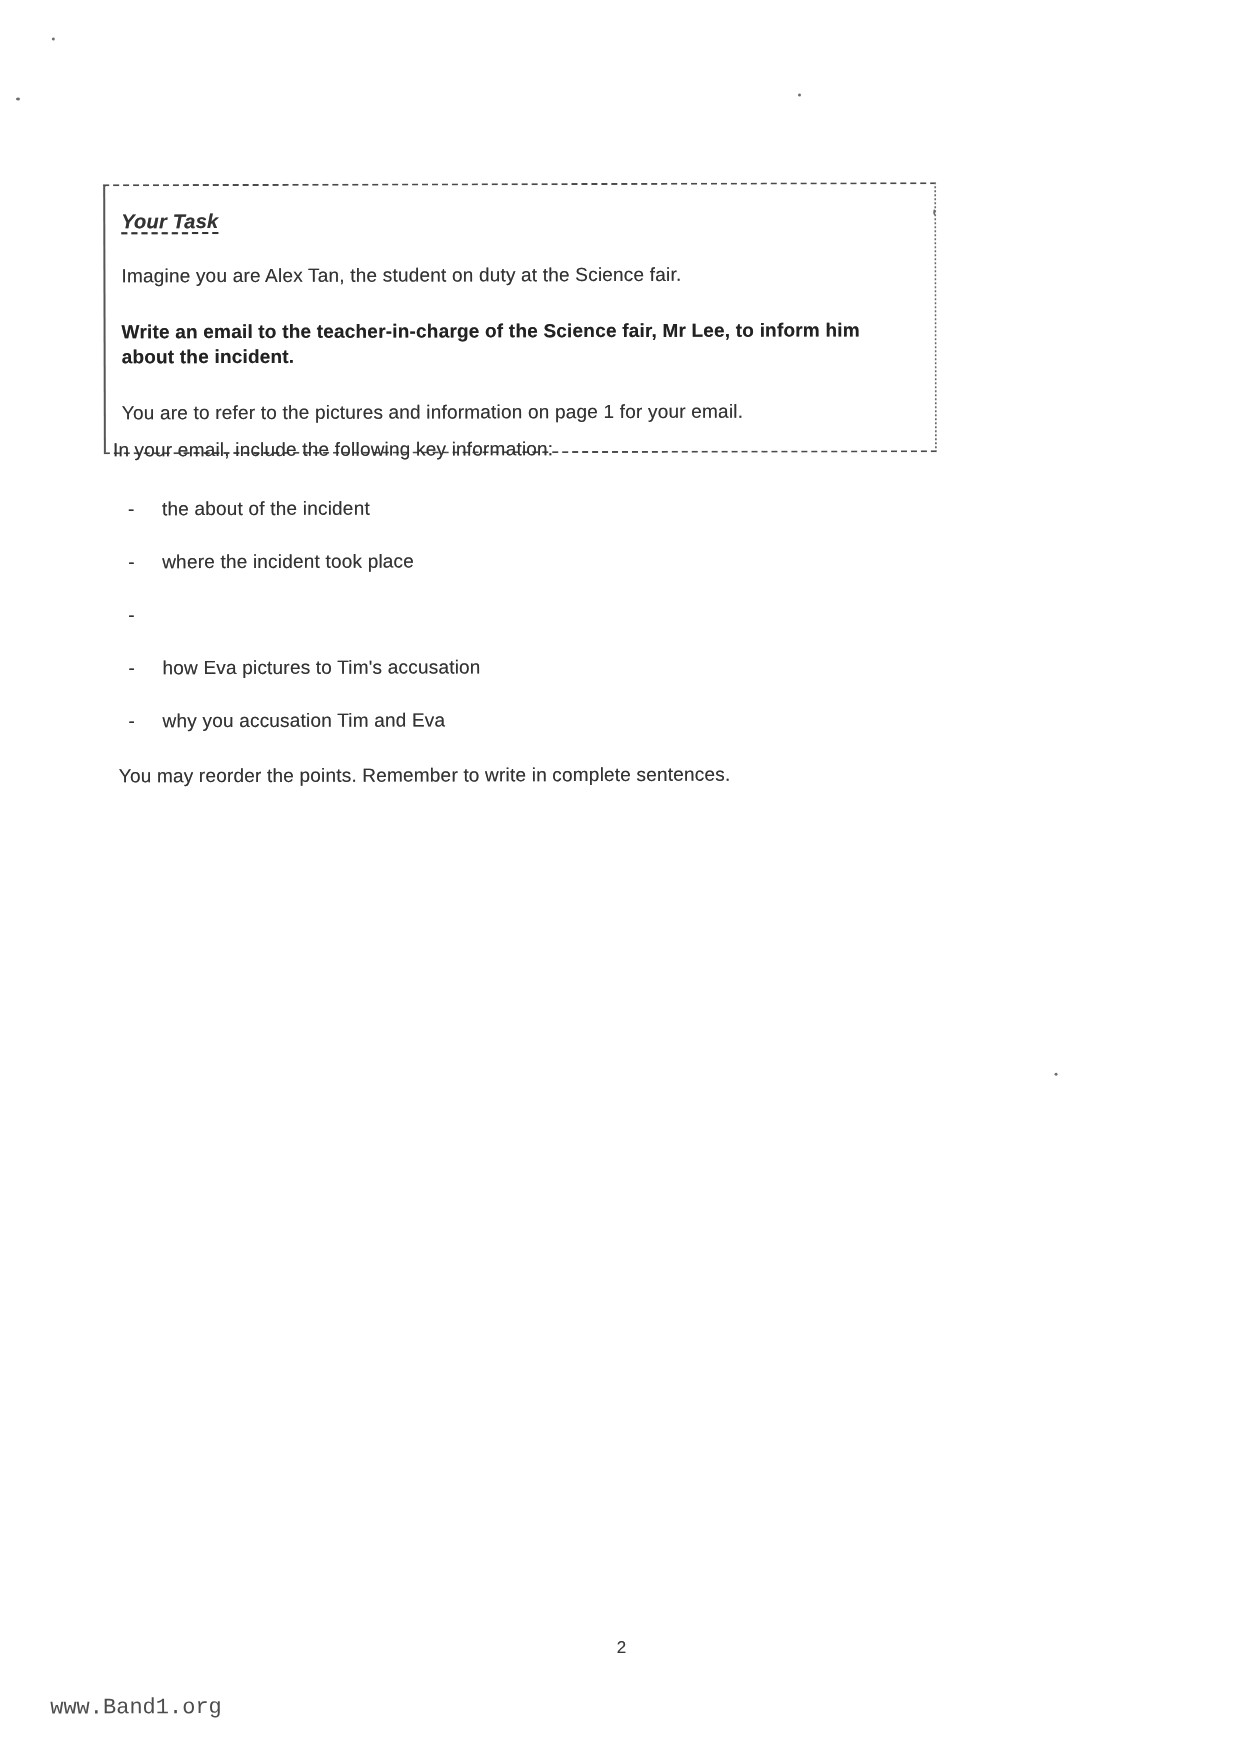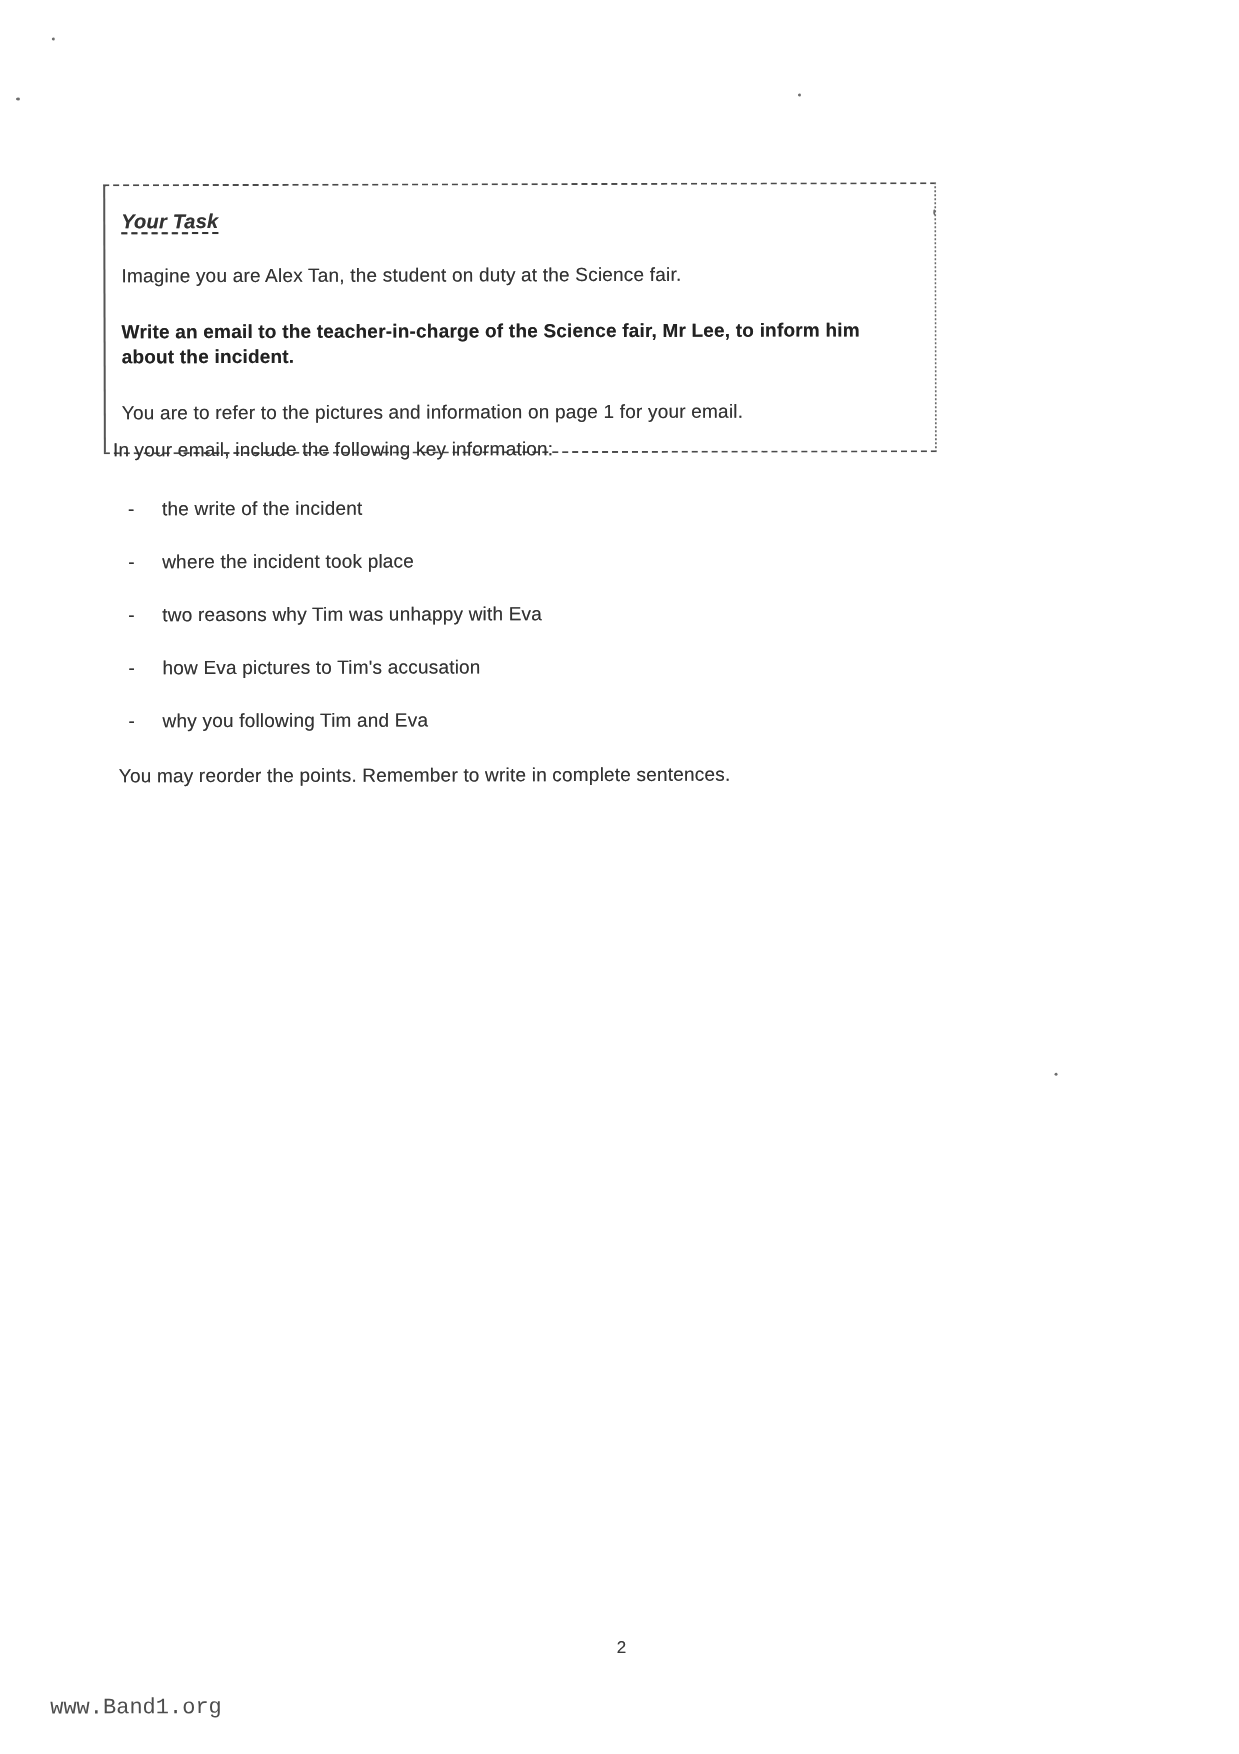--- a/index.html
+++ b/index.html
@@ -144,41 +144,40 @@
 
     <div class="task-para scan-text">You are to refer to the pictures and information on page 1 for your email.</div>
   </div>
 
   <div class="list-intro scan-text">In your email, include the following key information:</div>
 
   <div class="points-list">
 
     <div class="point-row">
       <span class="point-dash scan-text">-</span>
-      <span class="scan-text">the write of the incident</span>
+      <span class="scan-text">the about of the incident</span>
     </div>
 
     <div class="point-row">
       <span class="point-dash scan-text">-</span>
       <span class="scan-text">where the incident took place</span>
     </div>
 
     <div class="point-row">
       <span class="point-dash scan-text">-</span>
-      <span class="scan-text">two reasons why Tim was unhappy with Eva</span>
     </div>
 
     <div class="point-row">
       <span class="point-dash scan-text">-</span>
       <span class="scan-text">how Eva pictures to Tim's accusation</span>
     </div>
 
     <div class="point-row">
       <span class="point-dash scan-text">-</span>
-      <span class="scan-text">why you following Tim and Eva</span>
+      <span class="scan-text">why you accusation Tim and Eva</span>
     </div>
 
   </div>
 
   <div class="closing-line scan-text">You may reorder the points. Remember to write in complete sentences.</div>
 
   <div class="page-number scan-text">2</div>
 
   <div class="watermark">www.Band1.org</div>
 

